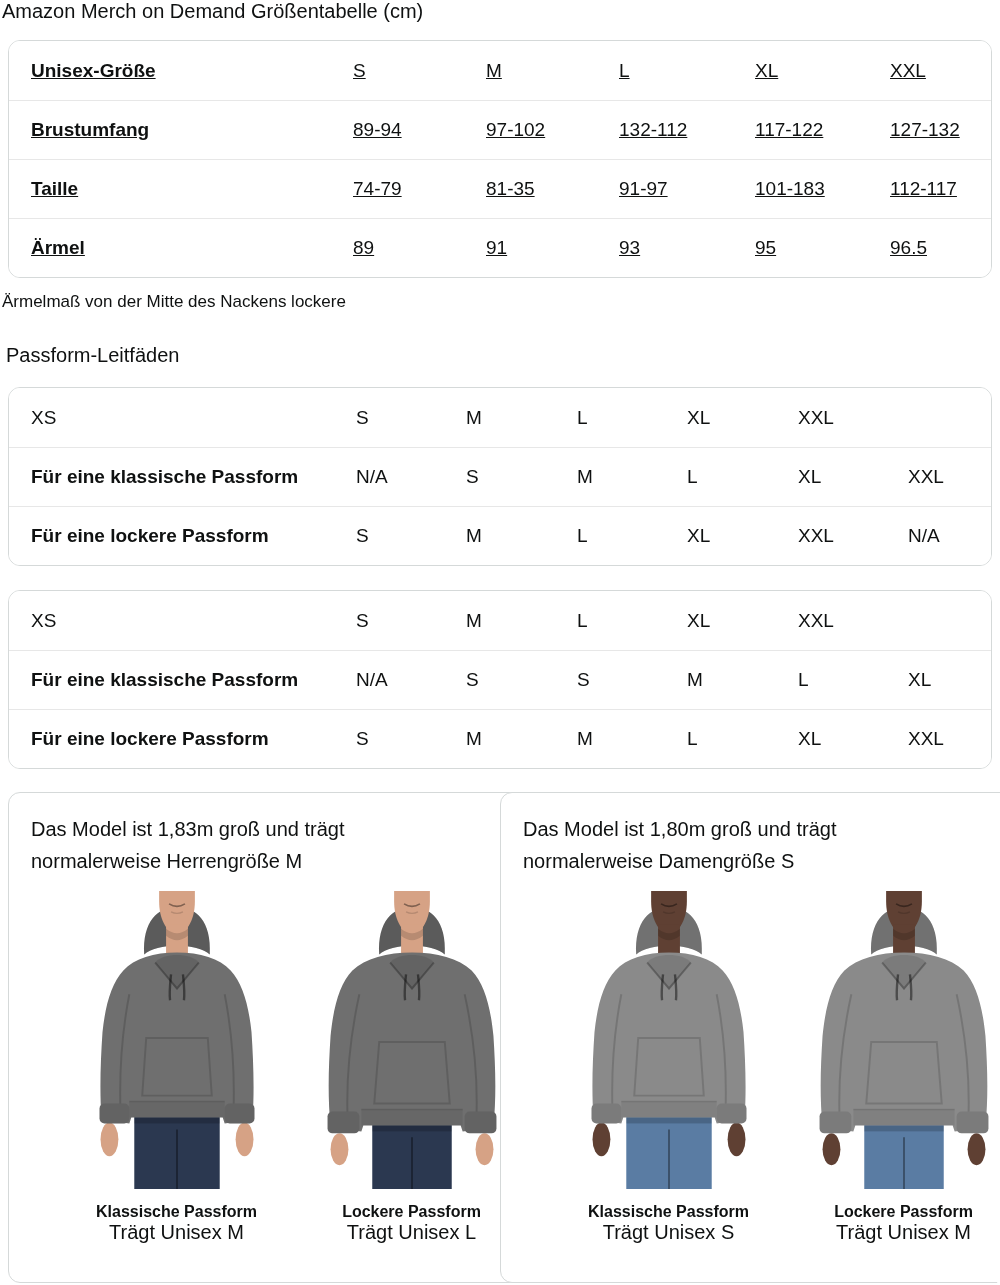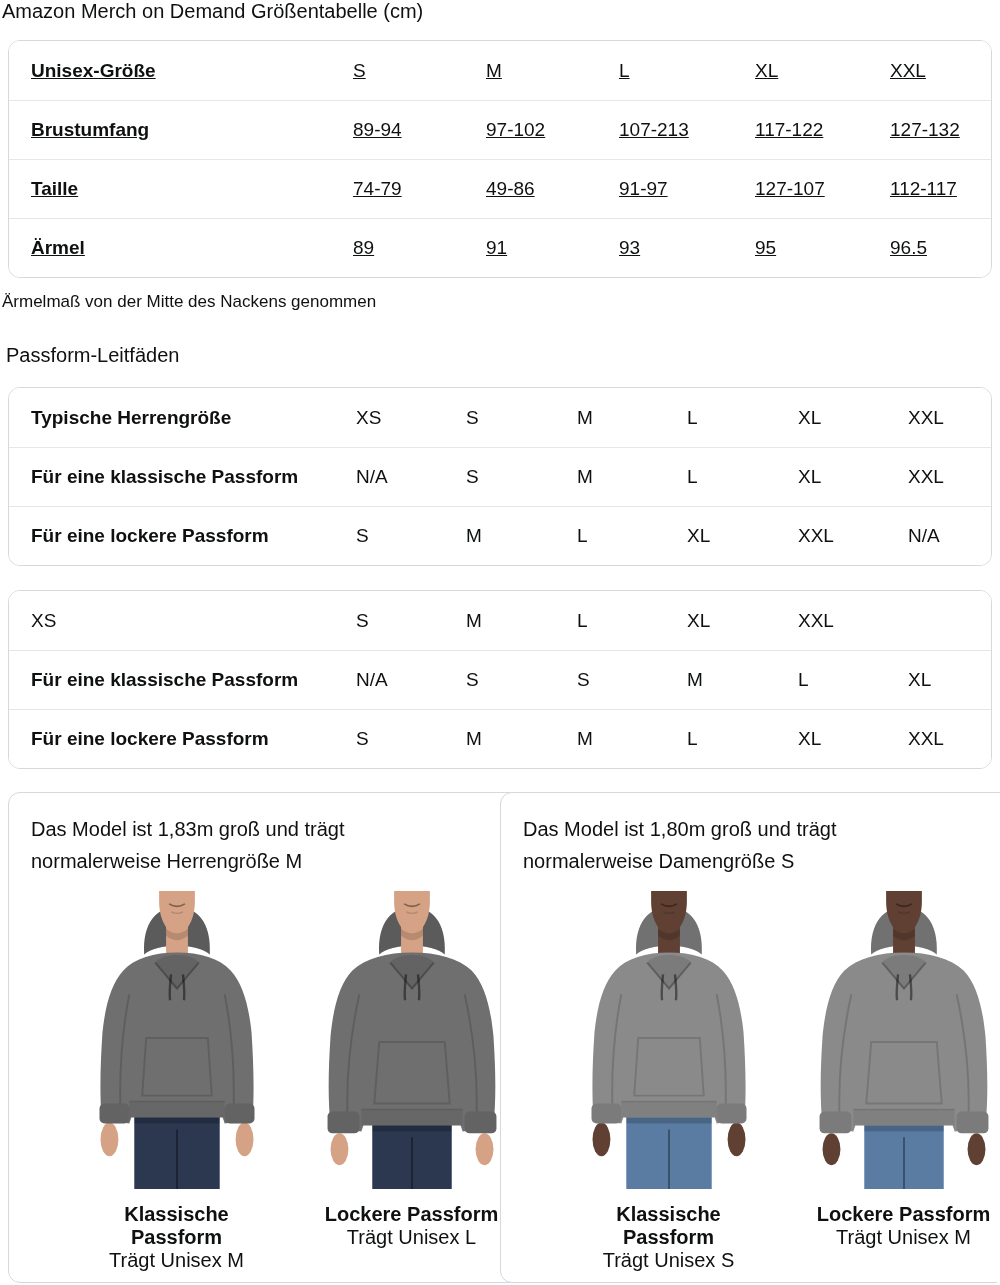--- a/index.html
+++ b/index.html
@@ -41,21 +41,21 @@
   .card-text {
     position:absolute; left:22px; top:20px; width:430px;
     font-size:20px; line-height:32px; white-space:pre-line; color:#0F1111;
   }
   .figures {
     position:absolute; top:98px; left:0; width:100%;
     display:flex; justify-content:center; gap:34px;
   }
   figure { width:201px; text-align:center; }
   .photo { width:192px; height:298px; display:block; margin:0 auto; }
-  .fit-name { font-size:20px; font-weight:700; margin-top:14px; }
+  .fit-name { font-size:16px; font-weight:700; margin-top:14px; }
   .fit-size { font-size:20px; font-weight:400; margin-top:0; }
 
   
   .man   { --skin:#d6a285; --jeans:#2b3850; --hoodie:#6f6f6f; }
   .woman { --skin:#5f4033; --jeans:#5a7ca3; --hoodie:#8a8a8a; }
 
   .defs-holder { position:absolute; width:0; height:0; overflow:hidden; }
 </style>
 </head>
 <body>
@@ -148,49 +148,48 @@
       <span class="val">S</span>
       <span class="val">M</span>
       <span class="val">L</span>
       <span class="val">XL</span>
       <span class="val">XXL</span>
     </div>
     <div class="trow">
       <span class="lbl">Brustumfang</span>
       <span class="val">89-94</span>
       <span class="val">97-102</span>
-      <span class="val">107-213</span>
+      <span class="val">132-112</span>
       <span class="val">117-122</span>
       <span class="val">127-132</span>
     </div>
     <div class="trow">
       <span class="lbl">Taille</span>
       <span class="val">74-79</span>
-      <span class="val">49-86</span>
+      <span class="val">81-35</span>
       <span class="val">91-97</span>
-      <span class="val">127-107</span>
+      <span class="val">101-183</span>
       <span class="val">112-117</span>
     </div>
     <div class="trow">
       <span class="lbl">Ärmel</span>
       <span class="val">89</span>
       <span class="val">91</span>
       <span class="val">93</span>
       <span class="val">95</span>
       <span class="val">96.5</span>
     </div>
   </section>
 
-  <p class="footnote">Ärmelmaß von der Mitte des Nackens genommen</p>
+  <p class="footnote">Ärmelmaß von der Mitte des Nackens lockere</p>
 
   <h2 class="fit-guides-title">Passform-Leitfäden</h2>
 
   <section class="tbl tbl-fit tbl-mens">
     <div class="trow">
-      <span class="lbl">Typische Herrengröße</span>
       <span class="val">XS</span>
       <span class="val">S</span>
       <span class="val">M</span>
       <span class="val">L</span>
       <span class="val">XL</span>
       <span class="val">XXL</span>
     </div>
     <div class="trow">
       <span class="lbl">Für eine klassische Passform</span>
       <span class="val">N/A</span>

